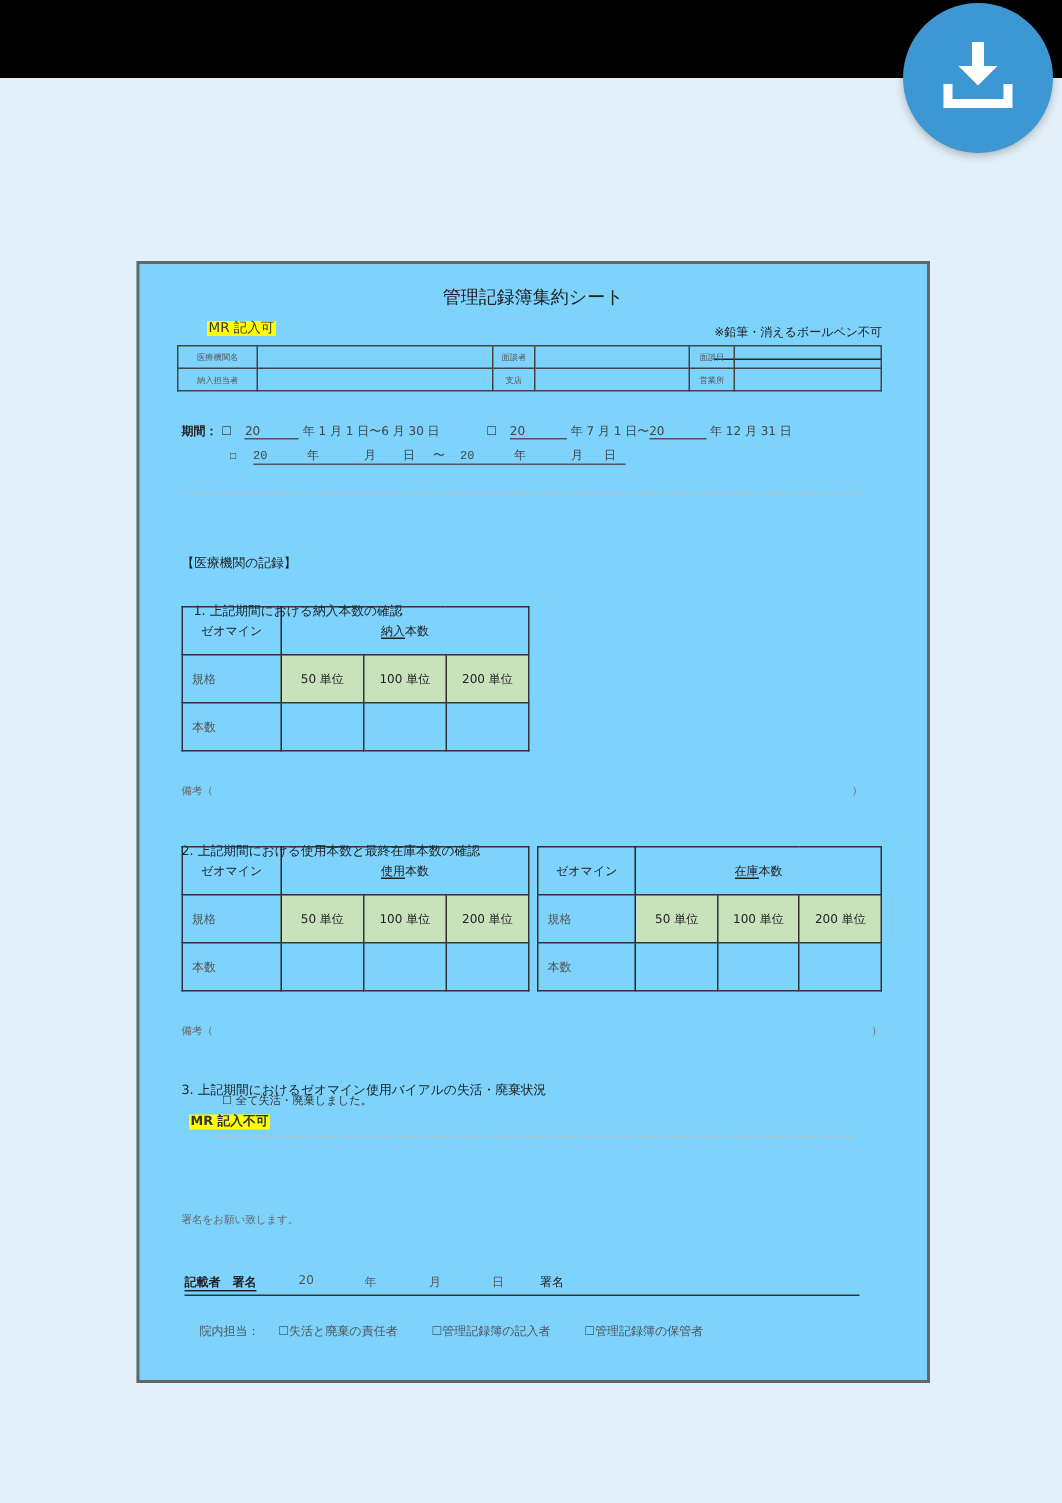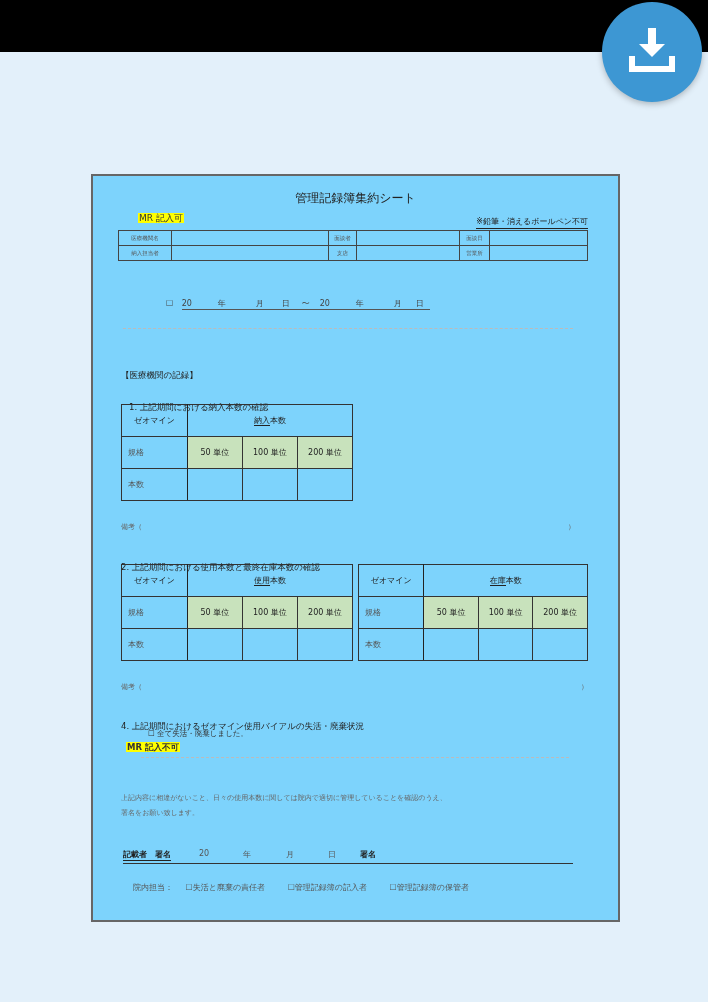--- a/index.html
+++ b/index.html
@@ -23,29 +23,29 @@
     .dl-btn svg { position: absolute; left: 20px; top: 20px; }
 
     .page {
       position: absolute; left: 91px; top: 174px; width: 529px; height: 748px;
       background: #7dd3fc; border: 2px solid #666;
     }
     .abs { position: absolute; white-space: nowrap; }
     .title { left: 0; width: 525px; top: 14px; text-align: center; font-size: 12px; color: #222; }
     .hl { background: #ffff00; padding: 0 1px; color: #333; }
     .mr-ok { left: 33px; top: 36px; font-size: 9px; margin-left: 12px; }
-    .note-top { right: 30px; top: 40px; font-size: 8px; color: #222; border-bottom: 1.5px solid #222; padding-bottom: 1px; }
+    .note-top { right: 30px; top: 40px; font-size: 8px; color: #222; border-bottom: 1.5px solid #222; padding-bottom: 12px; }
 
     table { border-collapse: collapse; }
     .info-table { position: absolute; left: 25px; top: 54px; width: 470px; }
     .info-table td { border: 1px solid #444; height: 15px; font-size: 5.5px; color: #555; padding: 0 3px; }
     .info-table td.lbl { text-align: center; }
 
     .period { left: 28px; top: 106px; font-size: 8px; color: #444; }
-    .period2 { left: 73px; top: 122px; font-size: 8px; color: #444; }
+    .period2 { left: 60px; top: 122px; font-size: 8px; color: #444; font-family: Liberation Mono, monospace; }
     .period b { color: #222; }
     .ul { display: inline-block; border-bottom: 1px solid #555; }
 
     .dash { height: 0; border-top: 1px dashed #bbb; }
 
     .sec { font-size: 8.5px; color: #222; margin-top: 16px; }
 
     .qtable { position: absolute; }
     .qtable td { border: 1px solid #333; font-size: 8px; color: #555; height: 32px; padding: 0 6px; }
     .qtable td.head { color: #222; text-align: center; }
@@ -92,20 +92,31 @@
       <td class="lbl">納入担当者</td>
       <td></td>
       <td class="lbl">支店</td>
       <td></td>
       <td class="lbl">営業所</td>
       <td></td>
     </tr>
   </tbody>
     </table>
 
+  <div class="abs period">
+    <b>期間：</b>
+    <span>☐</span>
+    <span class="ul" style="width:36px;margin-left:6px">20</span>
+    <span>年 1 月 1 日〜6 月 30 日</span>
+    <span style="display:inline-block;width:26px"></span>
+    <span>☐</span>
+    <span class="ul" style="width:38px;margin-left:6px">20</span>
+    <span>年 7 月 1 日〜</span><span class="ul" style="width:38px">20</span>
+    <span>年 12 月 31 日</span>
+  </div>
   <div class="abs period2">
     <span>☐</span>
     <span class="ul" style="margin-left:6px">
       <span style="display:inline-block;width:36px">20</span><span style="display:inline-block;width:38px">年</span><span style="display:inline-block;width:26px">月</span><span style="display:inline-block;width:20px">日</span><span style="display:inline-block;width:18px">〜</span><span style="display:inline-block;width:36px">20</span><span style="display:inline-block;width:38px">年</span><span style="display:inline-block;width:22px">月</span><span style="display:inline-block;width:14px">日</span>
     </span>
   </div>
 
   <div class="abs dash" style="left:30px;top:152px;width:450px"></div>
 
   <div class="abs sec" style="left:28px;top:178px">【医療機関の記録】</div>
@@ -175,37 +186,36 @@
       <td></td>
       <td></td>
       <td></td>
     </tr>
   </tbody>
     </table>
 
   <div class="abs remark" style="left:28px;top:506px">備考（</div>
   <div class="abs remark" style="left:488px;top:506px">）</div>
 
-  <div class="abs sec" style="left:28px;top:529px">4.  上記期間におけるゼオマイン使用バイアルの失活・廃棄状況</div>
+  <div class="abs sec" style="left:28px;top:529px">3.  上記期間におけるゼオマイン使用バイアルの失活・廃棄状況</div>
   <div class="abs" style="left:55px;top:553px;font-size:7.5px;color:#333">☐  全て失活・廃棄しました。</div>
 
   <div class="abs dash" style="left:48px;top:581px;width:428px"></div>
 
   <div class="abs" style="left:33px;top:566px;font-size:8.5px;font-weight:bold;color:#222"><span class="hl">MR 記入不可</span></div>
 
-  <div class="abs body-text" style="left:28px;top:615px">上記内容に相違がないこと、日々の使用本数に関しては院内で適切に管理していることを確認のうえ、</div>
   <div class="abs body-text" style="left:28px;top:630px">署名をお願い致します。</div>
 
   <div class="abs sign-line">
     <span style="left:0;font-weight:bold;color:#222;border-bottom:1.5px solid #222">記載者　署名</span>
     <span style="left:76px;color:#555">20</span>
     <span style="left:120px;color:#555">年</span>
     <span style="left:163px;color:#555">月</span>
     <span style="left:205px;color:#555">日</span>
-    <span style="left:237px;font-weight:bold;color:#222">署名</span>
+    <span style="left:237px;font-weight:normal;color:#222">署名</span>
   </div>
 
   <div class="abs staff">
     <span style="margin-right:10px">院内担当：</span>
     <span>☐失活と廃棄の責任者</span>
     <span>☐管理記録簿の記入者</span>
     <span>☐管理記録簿の保管者</span>
   </div>
 </div>
 

